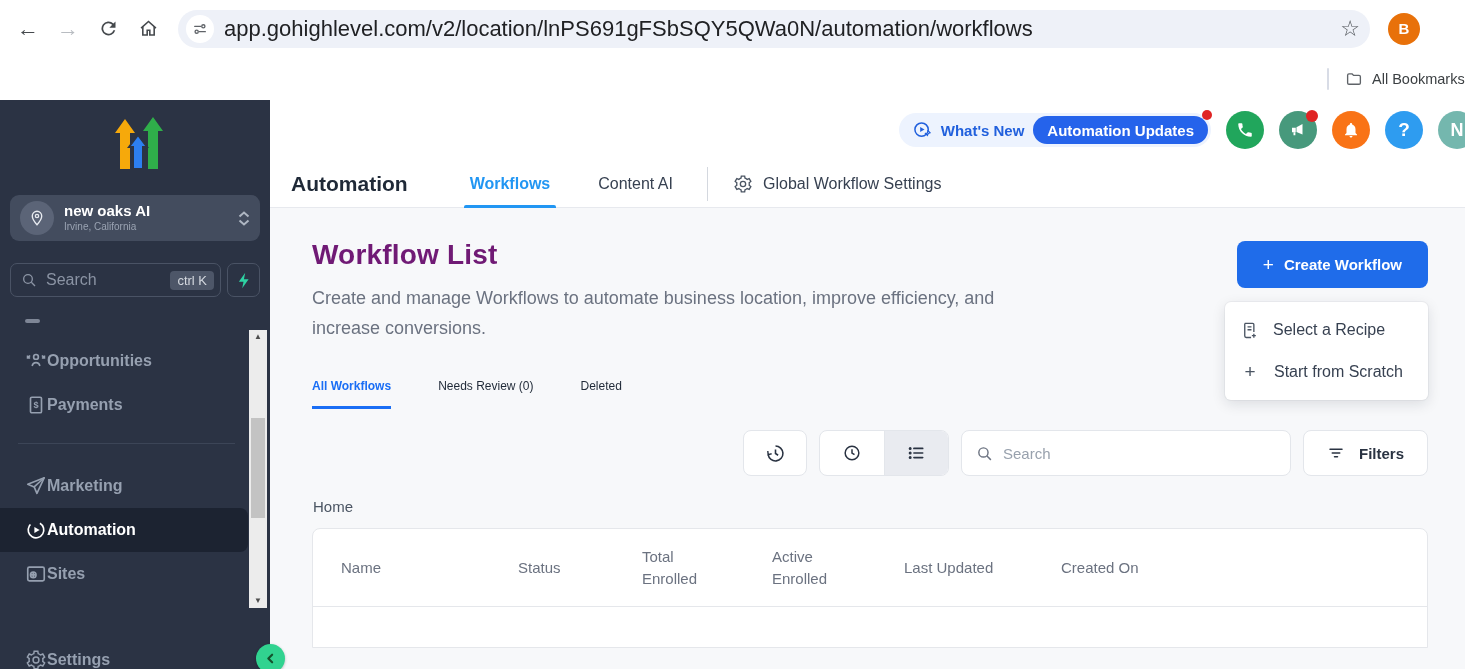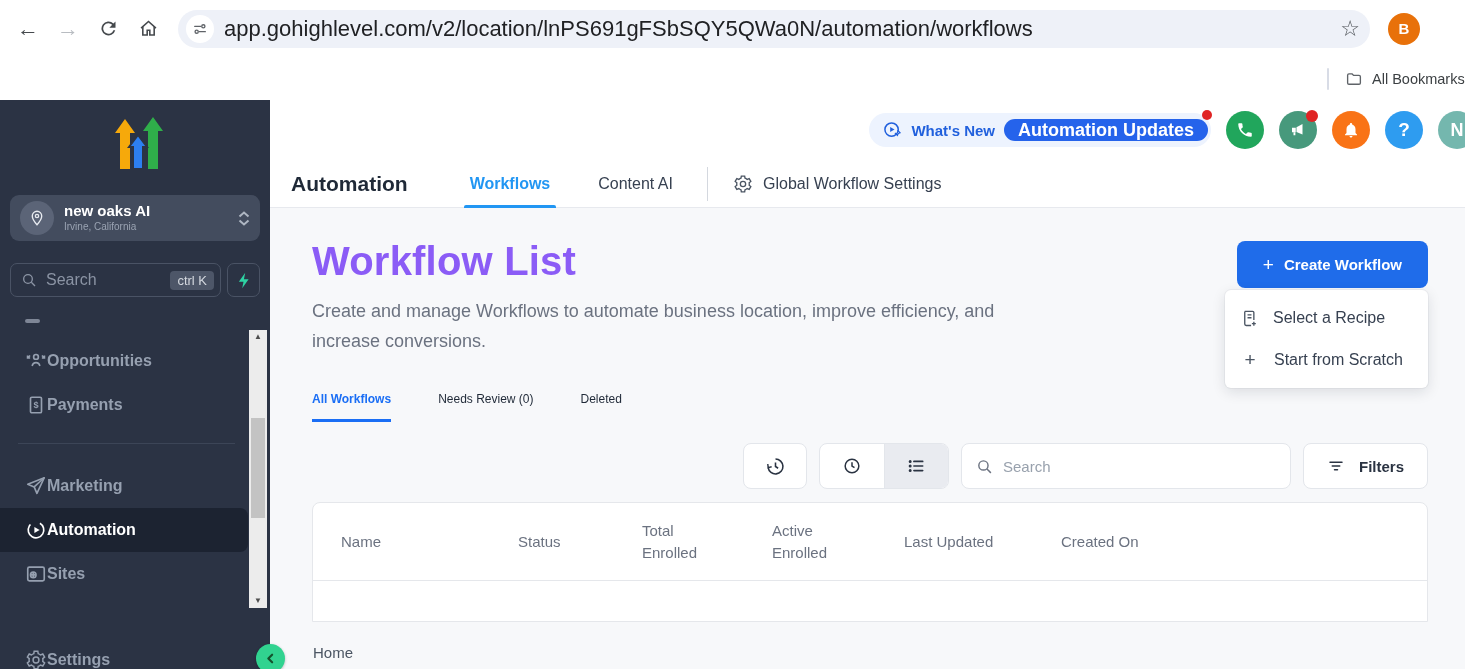--- a/index.html
+++ b/index.html
@@ -54,21 +54,21 @@
   #sb-thumb { position:absolute; left:2px; top:88px; width:14px; height:100px; background:#c3c3c3; }
 
   #collapse-btn { position:absolute; left:256px; top:544px; width:29px; height:29px; border-radius:50%; background:#31d390; display:flex; align-items:center; justify-content:center; cursor:pointer; z-index:30; box-shadow:0 1px 3px rgba(0,0,0,.25); }
 
   
   #main { position:absolute; left:270px; top:0; width:1195px; height:569px; background:#f7f8fa; }
 
   #app-topbar { position:absolute; top:0; left:0; width:1195px; height:60px; background:#fff; display:flex; align-items:center; justify-content:flex-end; gap:15px; padding-right:0; }
   #whatsnew-pill { position:relative; height:34px; background:#edf3fe; border-radius:17px; display:flex; align-items:center; padding:0 3px 0 13px; gap:9px; cursor:pointer; }
   #whatsnew-label { color:#2160dd; font-size:15px; font-weight:bold; }
-  #auto-updates-badge { height:22px; background:#2563eb; color:#fff; font-size:18px; font-weight:bold; border-radius:14px; display:flex; align-items:center; padding:0 14px; }
+  #auto-updates-badge { height:28px; background:#2563eb; color:#fff; font-size:15px; font-weight:bold; border-radius:14px; display:flex; align-items:center; padding:0 14px; }
   .red-dot { position:absolute; width:10px; height:10px; border-radius:50%; background:#e02424; }
   #wn-dot { top:-3px; right:-1px; }
   .circle-ico { position:relative; width:38px; height:38px; border-radius:50%; display:flex; align-items:center; justify-content:center; cursor:pointer; flex:0 0 38px; }
   #phone-circle { background:#21a65c; }
   #megaphone-circle { background:#47997c; }
   #mp-dot { top:-1px; right:-1px; width:12px; height:12px; }
   #bell-circle { background:#f97316; }
   #help-circle { background:#2e9cf0; color:#fff; font-size:19px; font-weight:bold; }
   #user-avatar { background:#74b7ae; color:#fff; font-size:18px; font-weight:bold; margin-right:-11px; }
 
@@ -77,27 +77,27 @@
   .hdr-tab { position:relative; height:48px; display:flex; align-items:center; padding:0 12px; font-size:16px; color:#374151; cursor:pointer; }
   #tab-workflows { margin-left:50px; color:#2196f3; font-weight:bold; }
   #tab-workflows::after { content:""; position:absolute; left:6px; right:6px; bottom:0; height:3px; background:#2196f3; border-radius:2px 2px 0 0; }
   #tab-contentai { margin-left:24px; }
   #hdr-vsep { width:1px; height:34px; background:#d4d8df; margin-left:22px; }
   #gws-link { display:flex; align-items:center; gap:10px; margin-left:25px; font-size:16px; color:#374151; cursor:pointer; }
 
   #content { position:absolute; top:109px; left:0; width:1195px; height:460px; padding:30px 37px 0 42px; }
 
   #hero-row { display:flex; justify-content:space-between; align-items:flex-start; position:relative; }
-  #wf-title { font-size:40px; font-weight:bold; color:#8b5cf6; letter-spacing:.2px; }
+  #wf-title { font-size:28px; font-weight:bold; color:#701a75; letter-spacing:.2px; }
   #wf-desc { margin-top:12px; font-size:18px; color:#6b7280; line-height:30px; max-width:700px; }
   #hero-actions { display:flex; gap:12px; position:relative; margin-top:2px; }
   #create-folder-btn { height:46px; background:#fff; border:1px solid #e3e6eb; border-radius:8px; display:flex; align-items:center; gap:11px; padding:0 22px; font-size:15px; font-weight:bold; color:#344054; cursor:pointer; }
   #create-workflow-btn { height:47px; background:#1f6cea; border:none; border-radius:8px; display:flex; align-items:center; gap:10px; padding:0 26px; font-size:15px; font-weight:bold; color:#fff; cursor:pointer; }
   #cw-plus { font-size:19px; font-weight:normal; }
-  #cw-dropdown { position:absolute; top:49px; right:0; width:203px; background:#fff; border-radius:6px; box-shadow:0 4px 14px rgba(16,24,40,.12), 0 0 0 1px rgba(16,24,40,.04); padding:7px 0; z-index:20; }
+  #cw-dropdown { position:absolute; top:61px; right:0; width:203px; background:#fff; border-radius:6px; box-shadow:0 4px 14px rgba(16,24,40,.12), 0 0 0 1px rgba(16,24,40,.04); padding:7px 0; z-index:20; }
   .dd-item { height:42px; display:flex; align-items:center; gap:14px; padding-left:15px; font-size:16px; color:#374151; cursor:pointer; }
   .dd-plus { font-size:19px; color:#4b5563; width:20px; text-align:center; }
 
   #list-tabs { display:flex; gap:47px; margin-top:36px; }
   .list-tab { font-size:12px; color:#1f2937; padding-bottom:13px; cursor:pointer; }
   .list-tab.active { color:#1a6ef5; font-weight:bold; border-bottom:3px solid #1a6ef5; }
 
   #toolbar-row { display:flex; justify-content:flex-end; align-items:center; gap:12px; margin-top:21px; }
   .tool-btn { height:46px; background:#fff; border:1px solid #e3e6eb; border-radius:8px; display:flex; align-items:center; justify-content:center; cursor:pointer; }
   #history-btn { width:64px; }
@@ -401,29 +401,29 @@
         <div class="tool-btn" id="filters-btn">
           <svg width="18" height="18" viewBox="0 0 24 24" fill="none" stroke="#2a3342" stroke-width="2" stroke-linecap="round">
               <line x1="4" y1="7" x2="20" y2="7"></line>
               <line x1="7" y1="12" x2="17" y2="12"></line>
               <line x1="10" y1="17" x2="14" y2="17"></line>
             </svg>
           <span>Filters</span>
         </div>
       </div>
 
+      <div id="breadcrumb">Home</div>
+
       <div id="wf-table">
         <div id="wf-thead">
           <div class="th">Name</div>
           <div class="th">Status</div>
           <div class="th narrow"><span>Total Enrolled</span></div>
           <div class="th narrow"><span>Active Enrolled</span></div>
           <div class="th">Last Updated</div>
           <div class="th">Created On</div>
         </div>
         <div></div>
       </div>
 
-      <div id="breadcrumb">Home</div>
-
     </div>
   </div>
 </div>
 
 </body></html>

